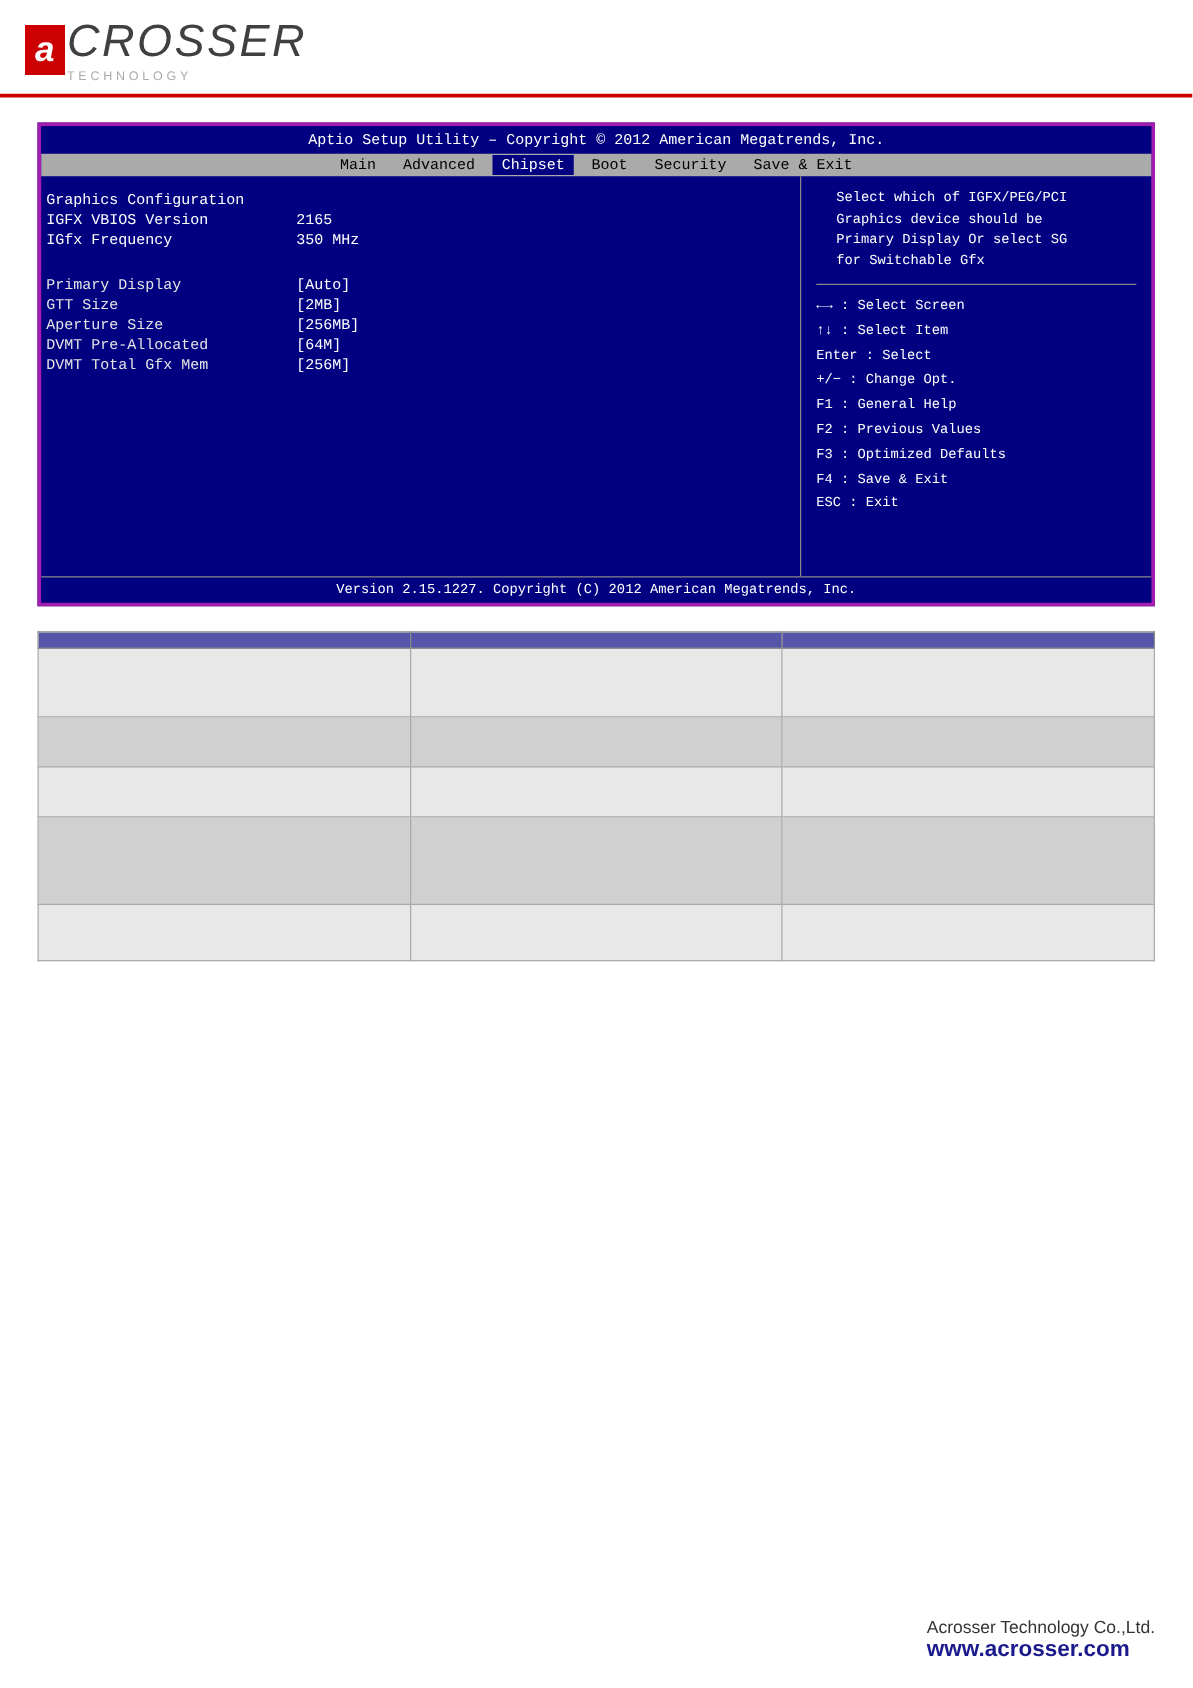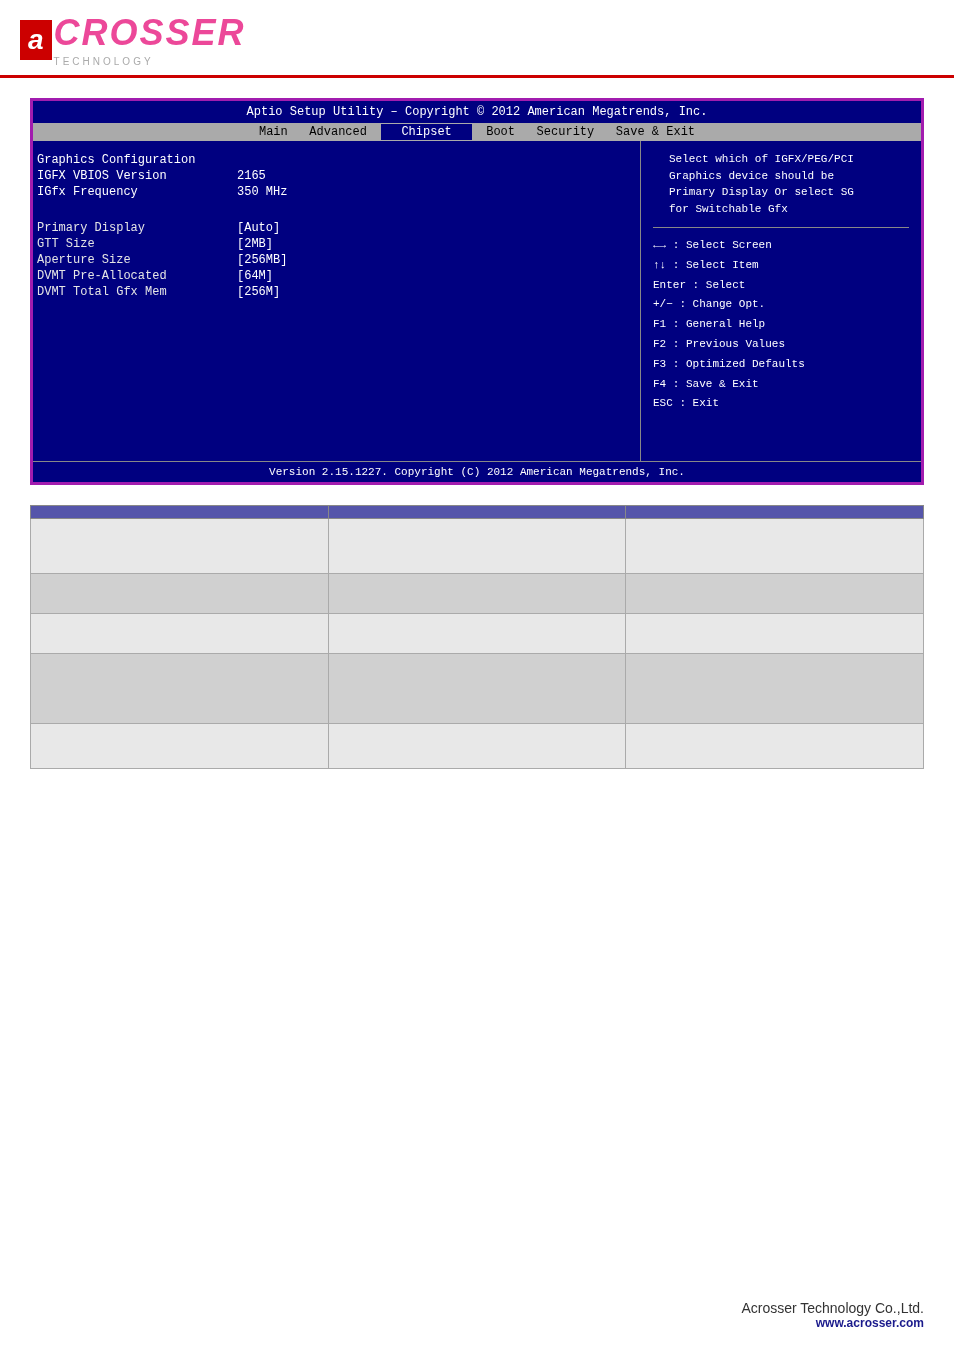--- a/index.html
+++ b/index.html
@@ -25,23 +25,23 @@
       color: #ffffff;
       font-weight: 900;
       font-size: 28px;
       font-style: italic;
       padding: 4px 8px;
       margin-right: 2px;
       font-family: Arial Black, sans-serif;
     }
     .logo-text {
       font-size: 36px;
-      font-weight: 700;
+      font-weight: 400;
       font-style: italic;
-      color: #ec4899;
+      color: #404040;
       letter-spacing: 2px;
       font-family: Arial Black, sans-serif;
     }
     .logo-subtext {
       font-size: 10px;
       color: #aaaaaa;
       letter-spacing: 3px;
       margin-top: 2px;
     }
 
@@ -66,21 +66,21 @@
     .bios-menu-bar {
       background: #aaaaaa;
       color: #000000;
       text-align: center;
       padding: 2px 0;
       font-size: 12px;
     }
     .bios-menu-bar .active-tab {
       background: #000080;
       color: #ffffff;
-      padding: 1px 20px;
+      padding: 1px 7px;
     }
 
     .bios-body {
       display: flex;
       min-height: 320px;
     }
 
     .bios-left {
       flex: 1;
       padding: 12px 4px;
@@ -178,28 +178,27 @@
       border: 1px solid #aaa;
       vertical-align: top;
       height: 40px;
     }
 
     
     .footer-area {
       position: absolute;
       bottom: 20px;
       right: 30px;
-      text-align: right;
     }
     .footer-company {
       font-size: 14px;
       color: #333;
     }
     .footer-url {
-      font-size: 12px;
+      font-size: 18px;
       color: #1a1a8c;
       font-weight: bold;
     }
   </style>
 </head>
 <body>
 
 <div class="logo-area">
   <div class="logo-box">
     <div class="logo-icon">a</div>

